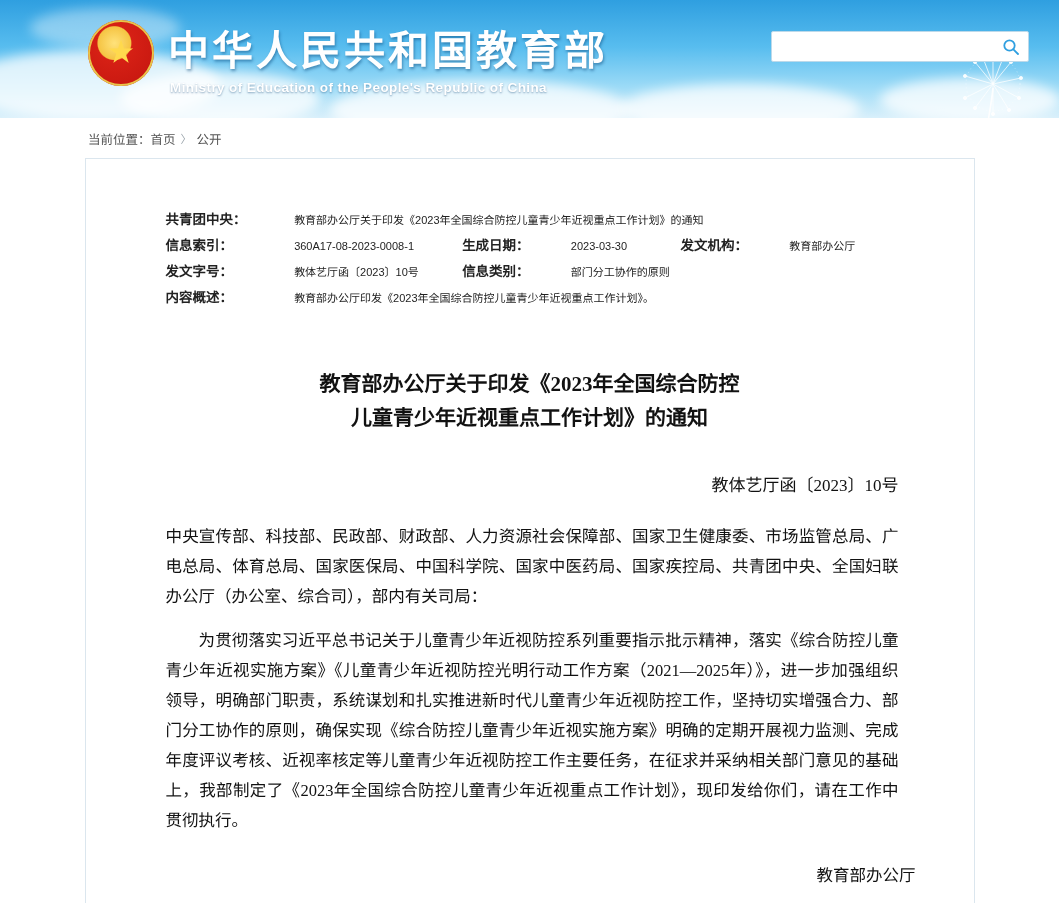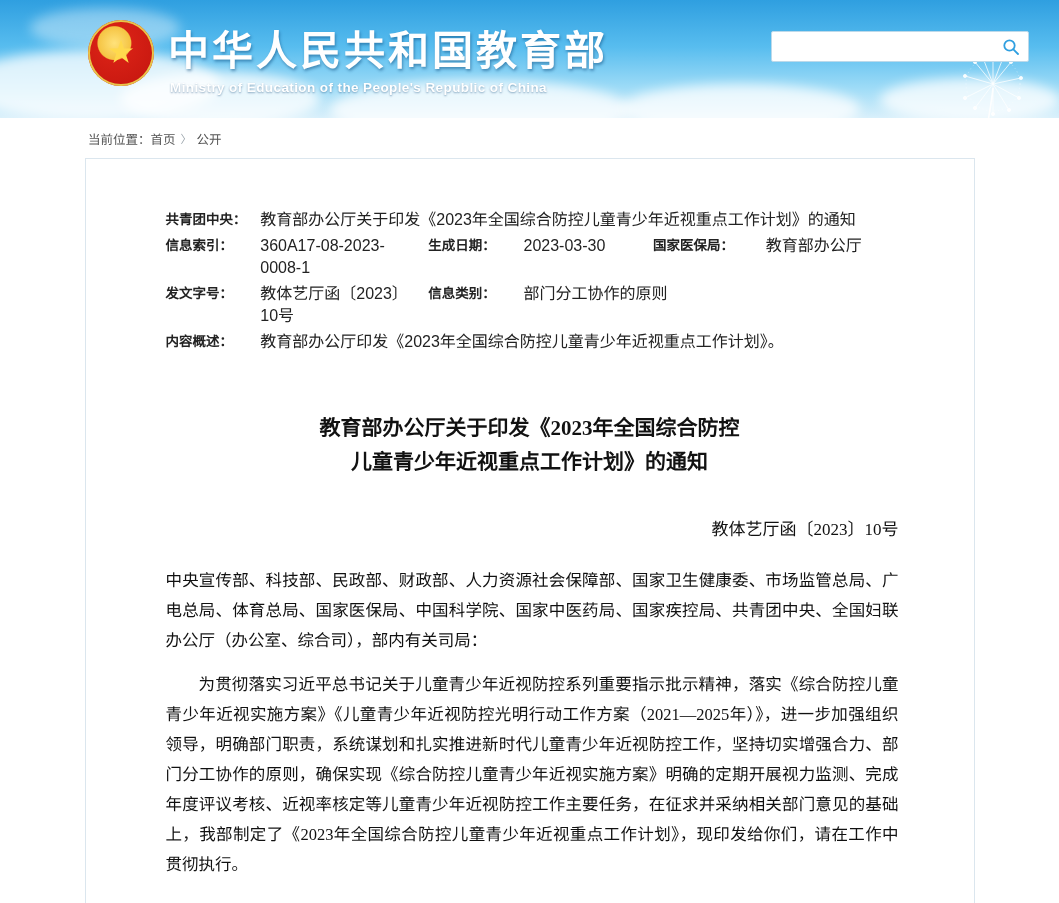--- a/index.html
+++ b/index.html
@@ -166,21 +166,21 @@
     line-height: 22px;
   }
   .meta table { border-collapse: collapse; width: 100%; }
   .meta td { vertical-align: top; padding: 2px 0; }
   .meta .lbl {
     font-weight: bold;
     white-space: nowrap;
     padding-right: 6px;
     font-size: 13.5px;
   }
-  .meta .val { font-size: 16px; padding-right: 18px; }
+  .meta .val { font-size: 11px; padding-right: 18px; }
   .meta .val-narrow { width: 150px; }
 
   .doc-title {
     margin: 56px auto 0;
     width: 660px;
     text-align: center;
     font-family: "Liberation Serif", serif;
     font-weight: bold;
     font-size: 21px;
     line-height: 34px;
@@ -291,21 +291,21 @@
       <tbody>
           <tr>
         <td class="lbl">共青团中央：</td>
         <td class="val" colspan="5">教育部办公厅关于印发《2023年全国综合防控儿童青少年近视重点工作计划》的通知</td>
       </tr>
       <tr>
         <td class="lbl">信息索引：</td>
         <td class="val val-narrow">360A17-08-2023-0008-1</td>
         <td class="lbl">生成日期：</td>
         <td class="val">2023-03-30</td>
-        <td class="lbl">国家医保局：</td>
+        <td class="lbl">发文机构：</td>
         <td class="val">教育部办公厅</td>
       </tr>
       <tr>
         <td class="lbl">发文字号：</td>
         <td class="val val-narrow">教体艺厅函〔2023〕10号</td>
         <td class="lbl">信息类别：</td>
         <td class="val" colspan="3">部门分工协作的原则</td>
       </tr>
       <tr>
         <td class="lbl">内容概述：</td>

